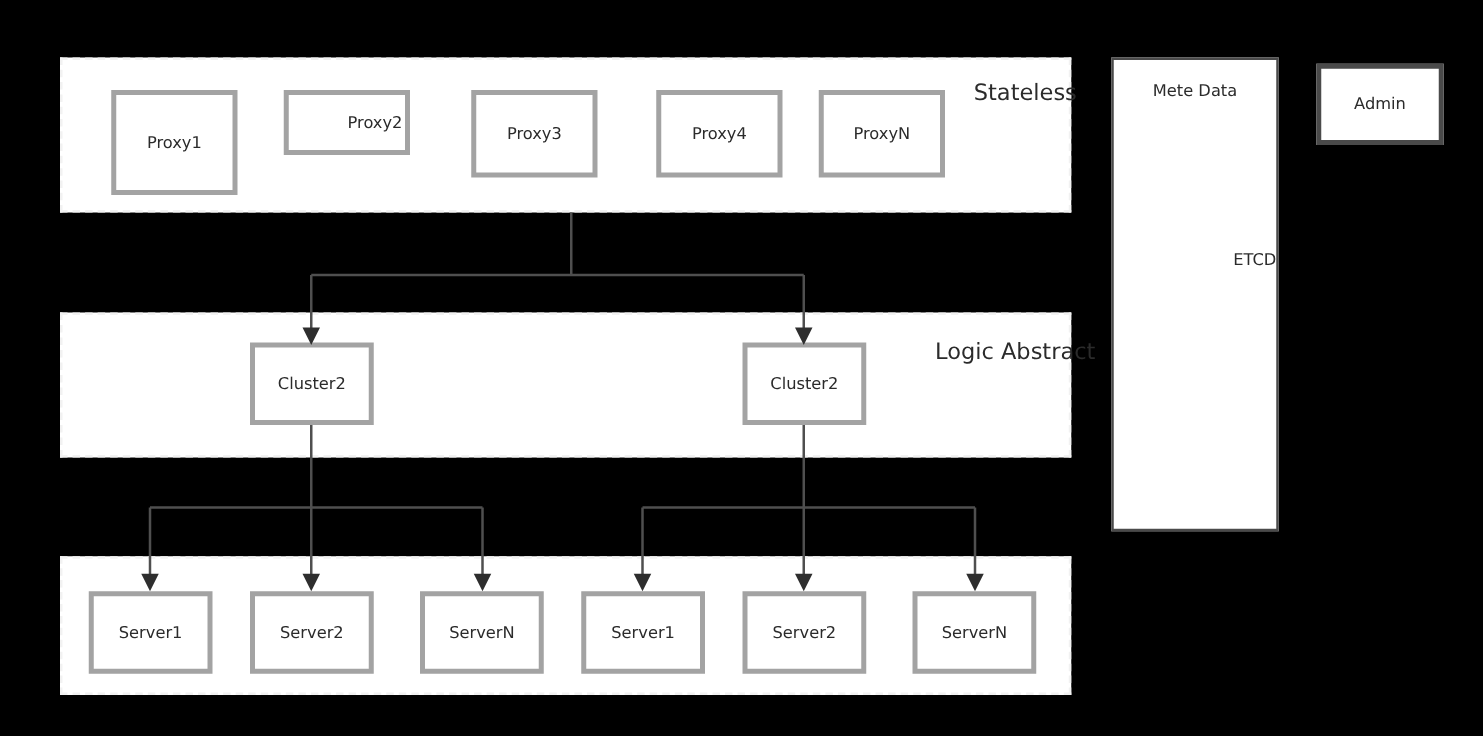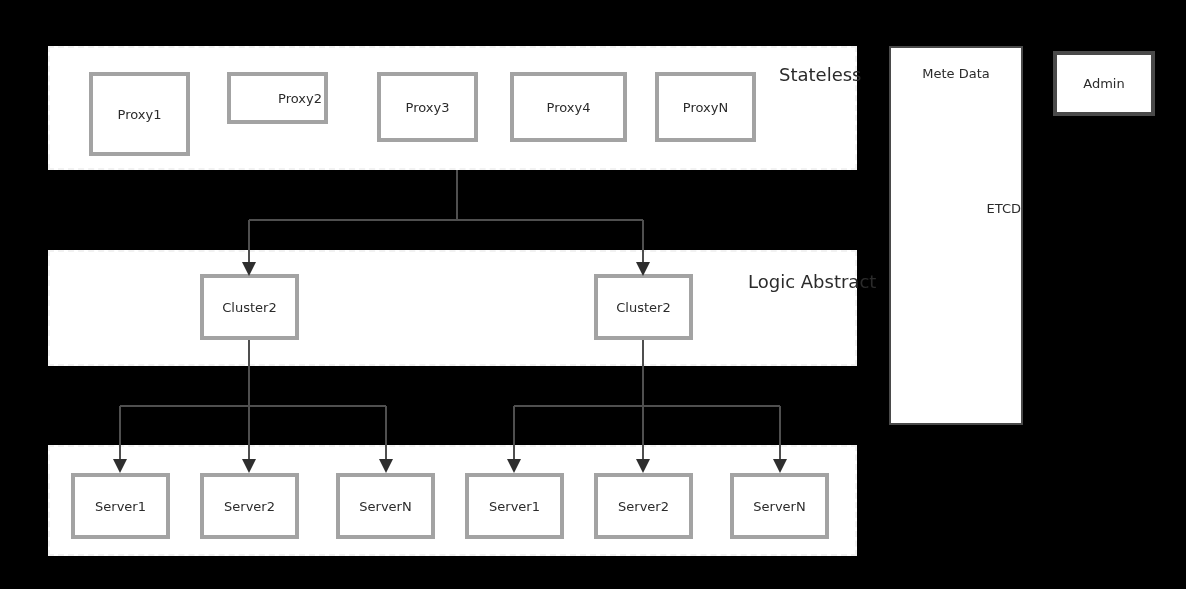--- a/index.html
+++ b/index.html
@@ -100,21 +100,21 @@
 
   <div class="node" style="left:89px; top:72px; width:101px; height:84px;justify-content:center;">
     <span>Proxy1</span>
   </div>
   <div class="node" style="left:227px; top:72px; width:101px; height:52px;padding-left:45px;">
     <span>Proxy2</span>
   </div>
   <div class="node" style="left:377px; top:72px; width:101px; height:70px;text-align:center;">
     <span>Proxy3</span>
   </div>
-  <div class="node" style="left:510px; top:72px; width:117px; height:70px;">
+  <div class="node" style="left:525px; top:72px; width:101px; height:70px;">
     <span>Proxy4</span>
   </div>
   <div class="node" style="left:655px; top:72px; width:101px; height:70px;">
     <span>ProxyN</span>
   </div>
 
   <div class="lane" style="left:48px; top:250px; width:809px; height:116px;"></div>
   <div class="lane-label" style="left:748px; top:273px;">Logic Abstract</div>
 
   <div class="node" style="left:200px; top:274px; width:99px; height:66px;">

